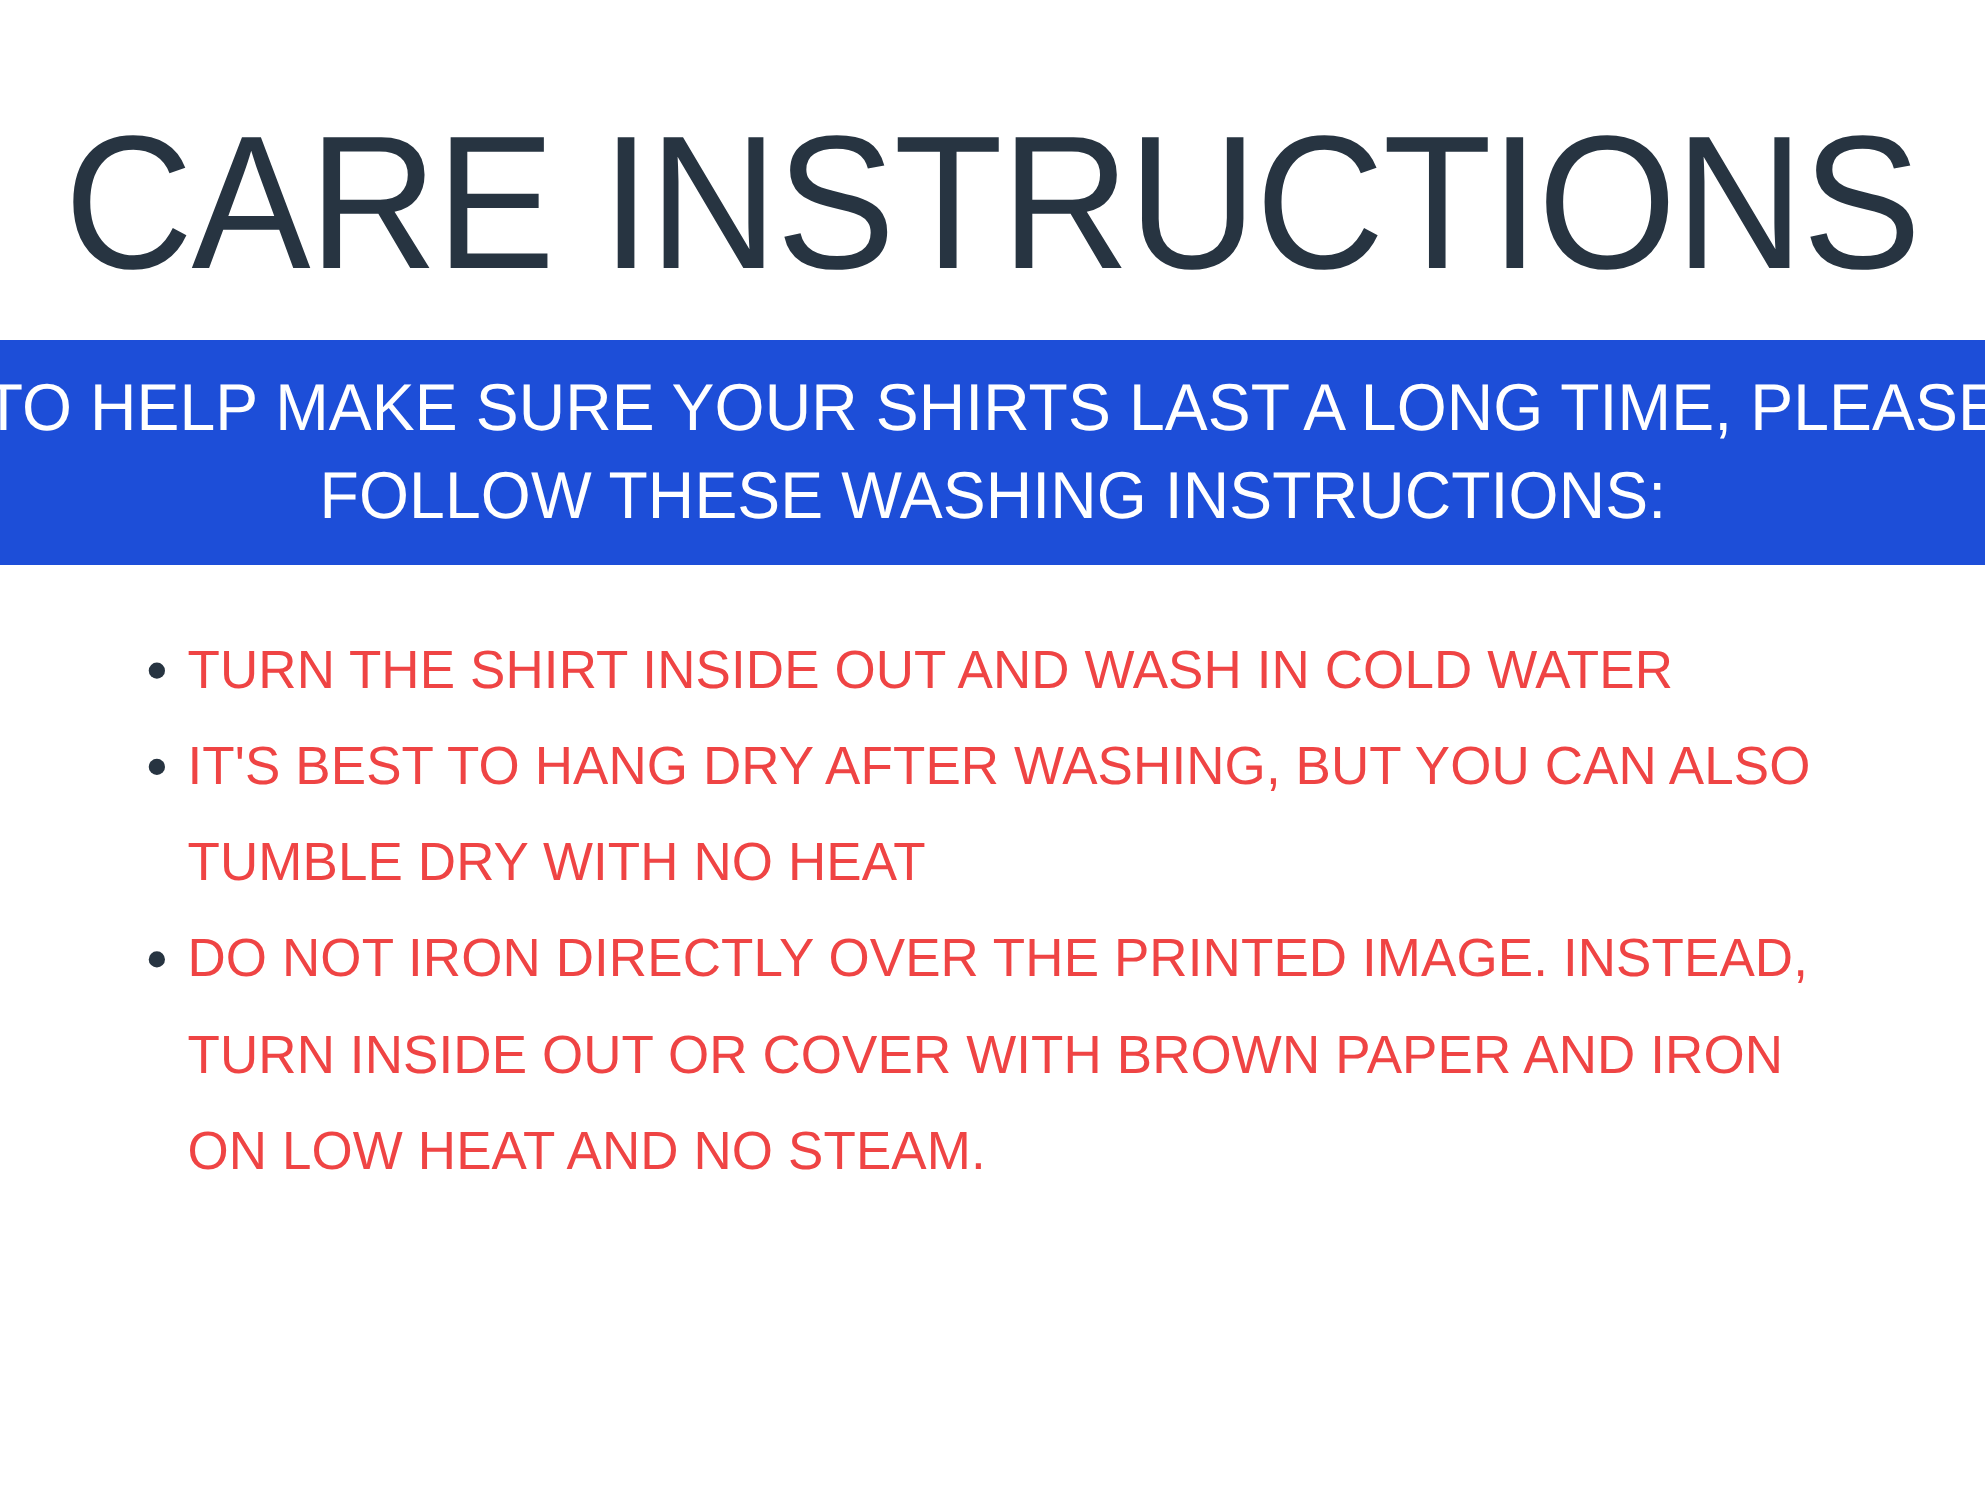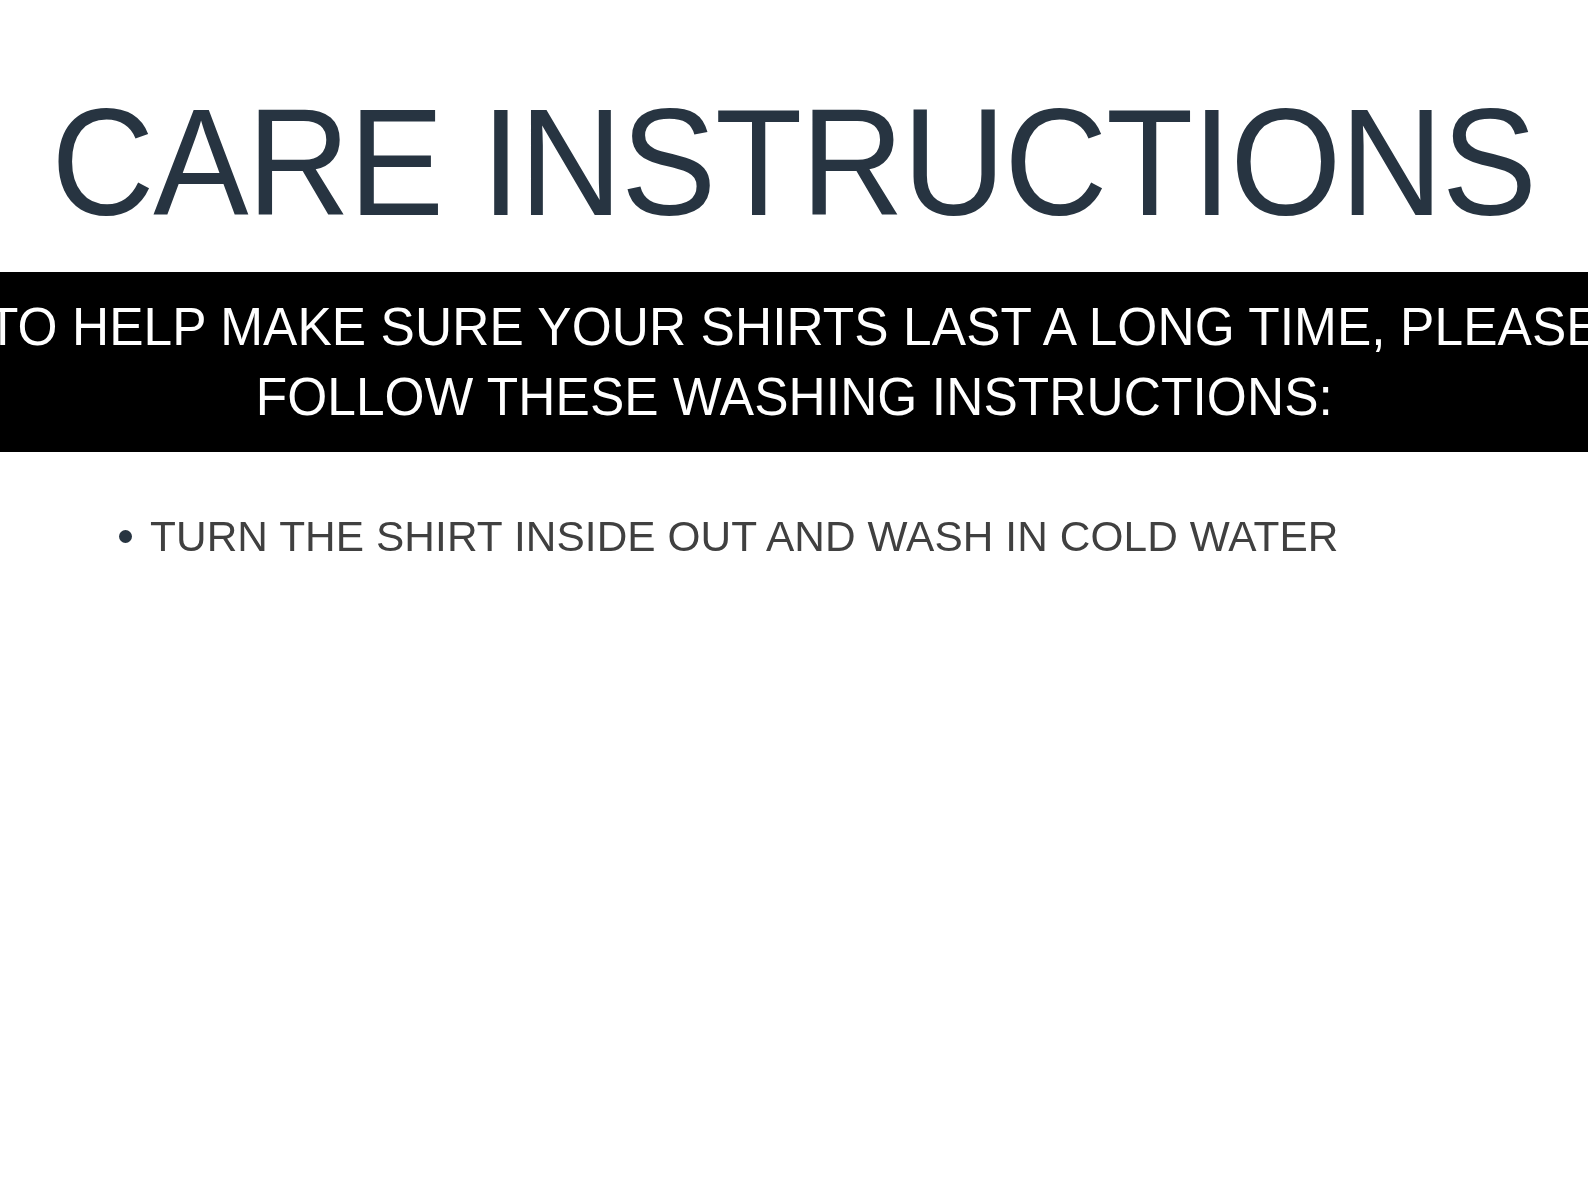--- a/index.html
+++ b/index.html
@@ -46,21 +46,21 @@
     transform-origin: center center;
   }
 
   
   .banner {
     position: absolute;
     left: 0;
     top: 272px;
     width: 1588px;
     height: 180px;
-    background: #000000;
+    background: #1d4ed8;
     display: flex;
     flex-direction: column;
     align-items: center;
     justify-content: center;
   }
   .banner-line {
     font-family: "Liberation Sans Narrow", "Liberation Sans", "DejaVu Sans Condensed", sans-serif;
     font-size: 53px;
     line-height: 70px;
     font-weight: 400;
@@ -86,21 +86,21 @@
   }
   ul.care-list > li {
     position: relative;
     margin: 0;
     padding: 0 90px 0 150px;
     font-family: "Liberation Sans Narrow", "Liberation Sans", "DejaVu Sans Condensed", sans-serif;
     font-size: 43px;
     line-height: 77px;
     font-weight: 400;
     letter-spacing: 0.1px;
-    color: #404040;
+    color: #ef4444;
   }
   ul.care-list > li .bullet-dot {
     position: absolute;
     left: 119px;
     top: 32px;
     width: 13px;
     height: 13px;
     border-radius: 50%;
     background: #273441;
   }
@@ -123,16 +123,24 @@
     <div class="banner-line">TO HELP MAKE SURE YOUR SHIRTS LAST A LONG TIME, PLEASE</div>
     <div class="banner-line">FOLLOW THESE WASHING INSTRUCTIONS:</div>
   </div>
 
   <div class="list-area">
     <ul class="care-list">
       <li>
         <span class="bullet-dot"></span>
         <span class="li-text">TURN THE SHIRT INSIDE OUT AND WASH IN COLD WATER</span>
       </li>
+      <li>
+        <span class="bullet-dot"></span>
+        <span class="li-text">IT'S BEST TO HANG DRY AFTER WASHING, BUT YOU CAN ALSO TUMBLE DRY WITH NO HEAT</span>
+      </li>
+      <li>
+        <span class="bullet-dot"></span>
+        <span class="li-text">DO NOT IRON DIRECTLY OVER THE PRINTED IMAGE. INSTEAD, TURN INSIDE OUT OR COVER WITH BROWN PAPER AND IRON ON LOW HEAT AND NO STEAM.</span>
+      </li>
     </ul>
   </div>
 
 </div>
 
 </body></html>

